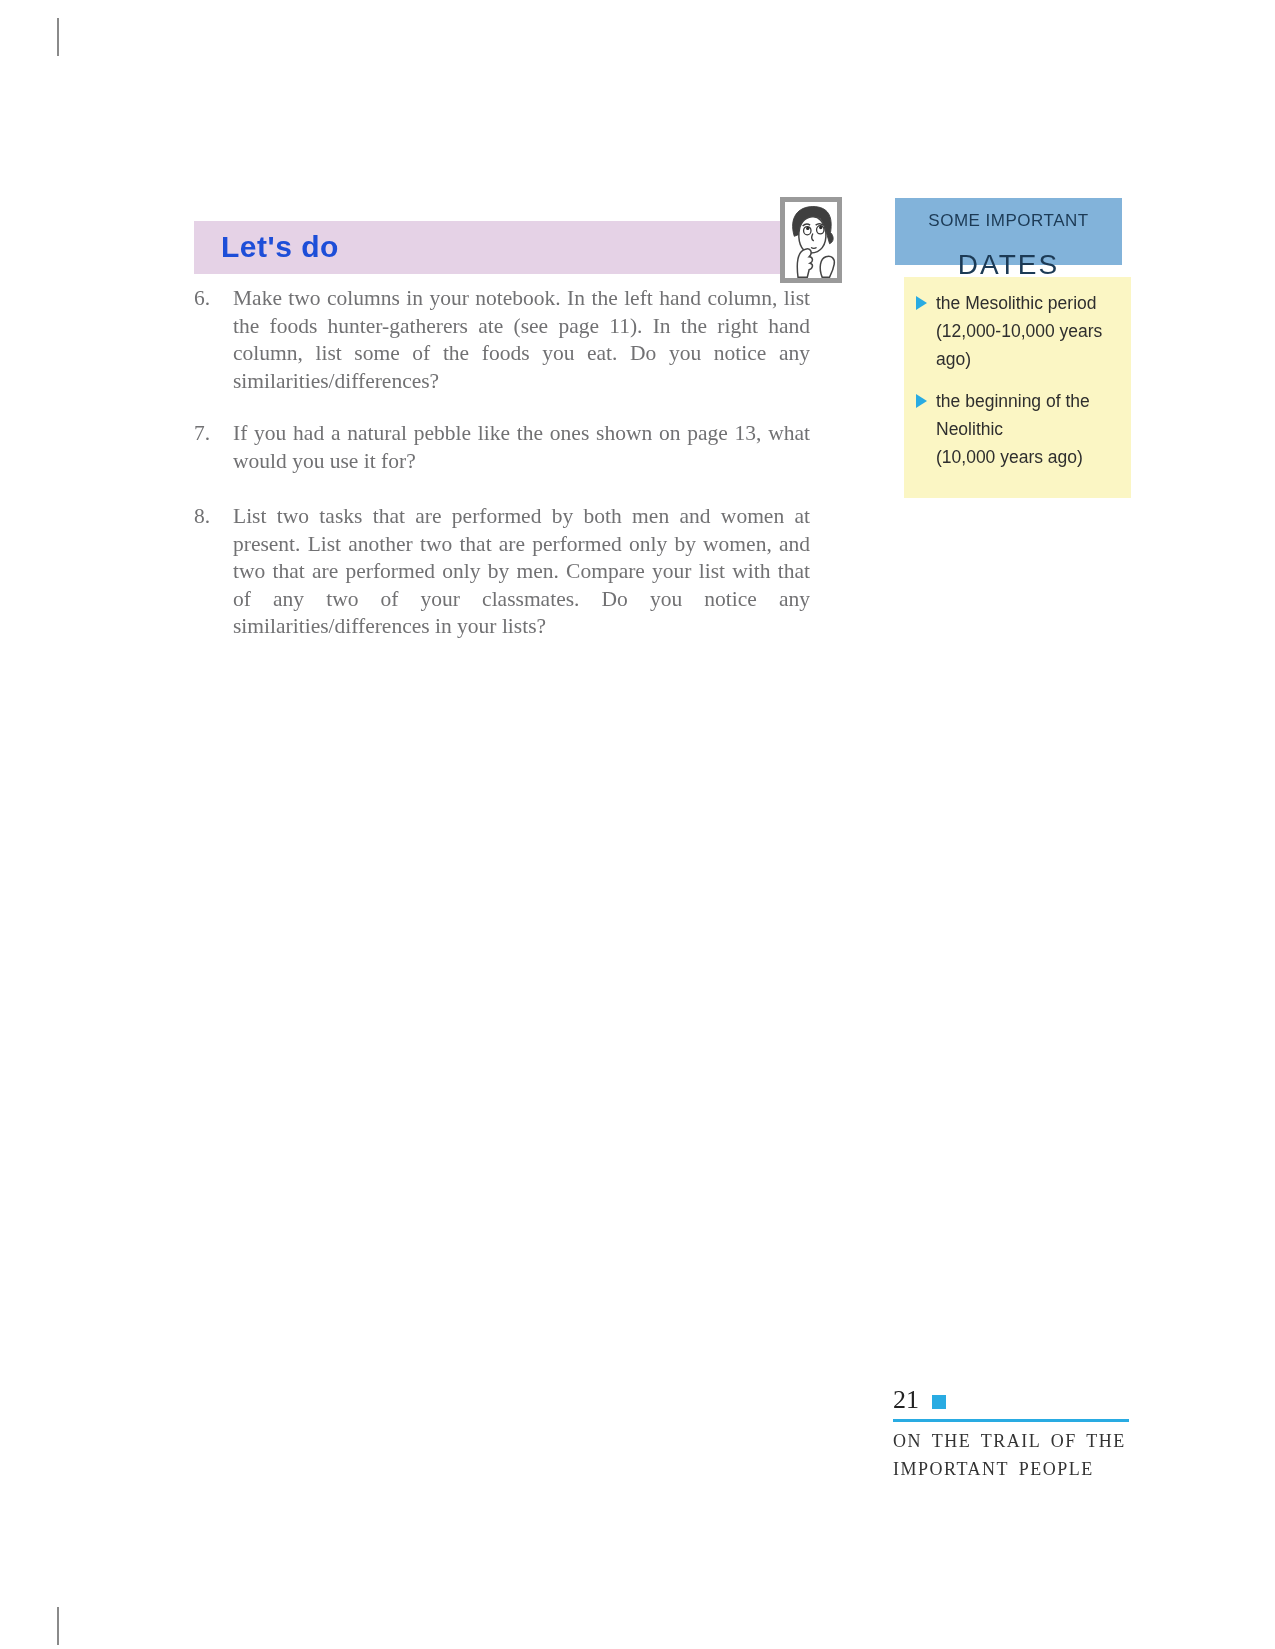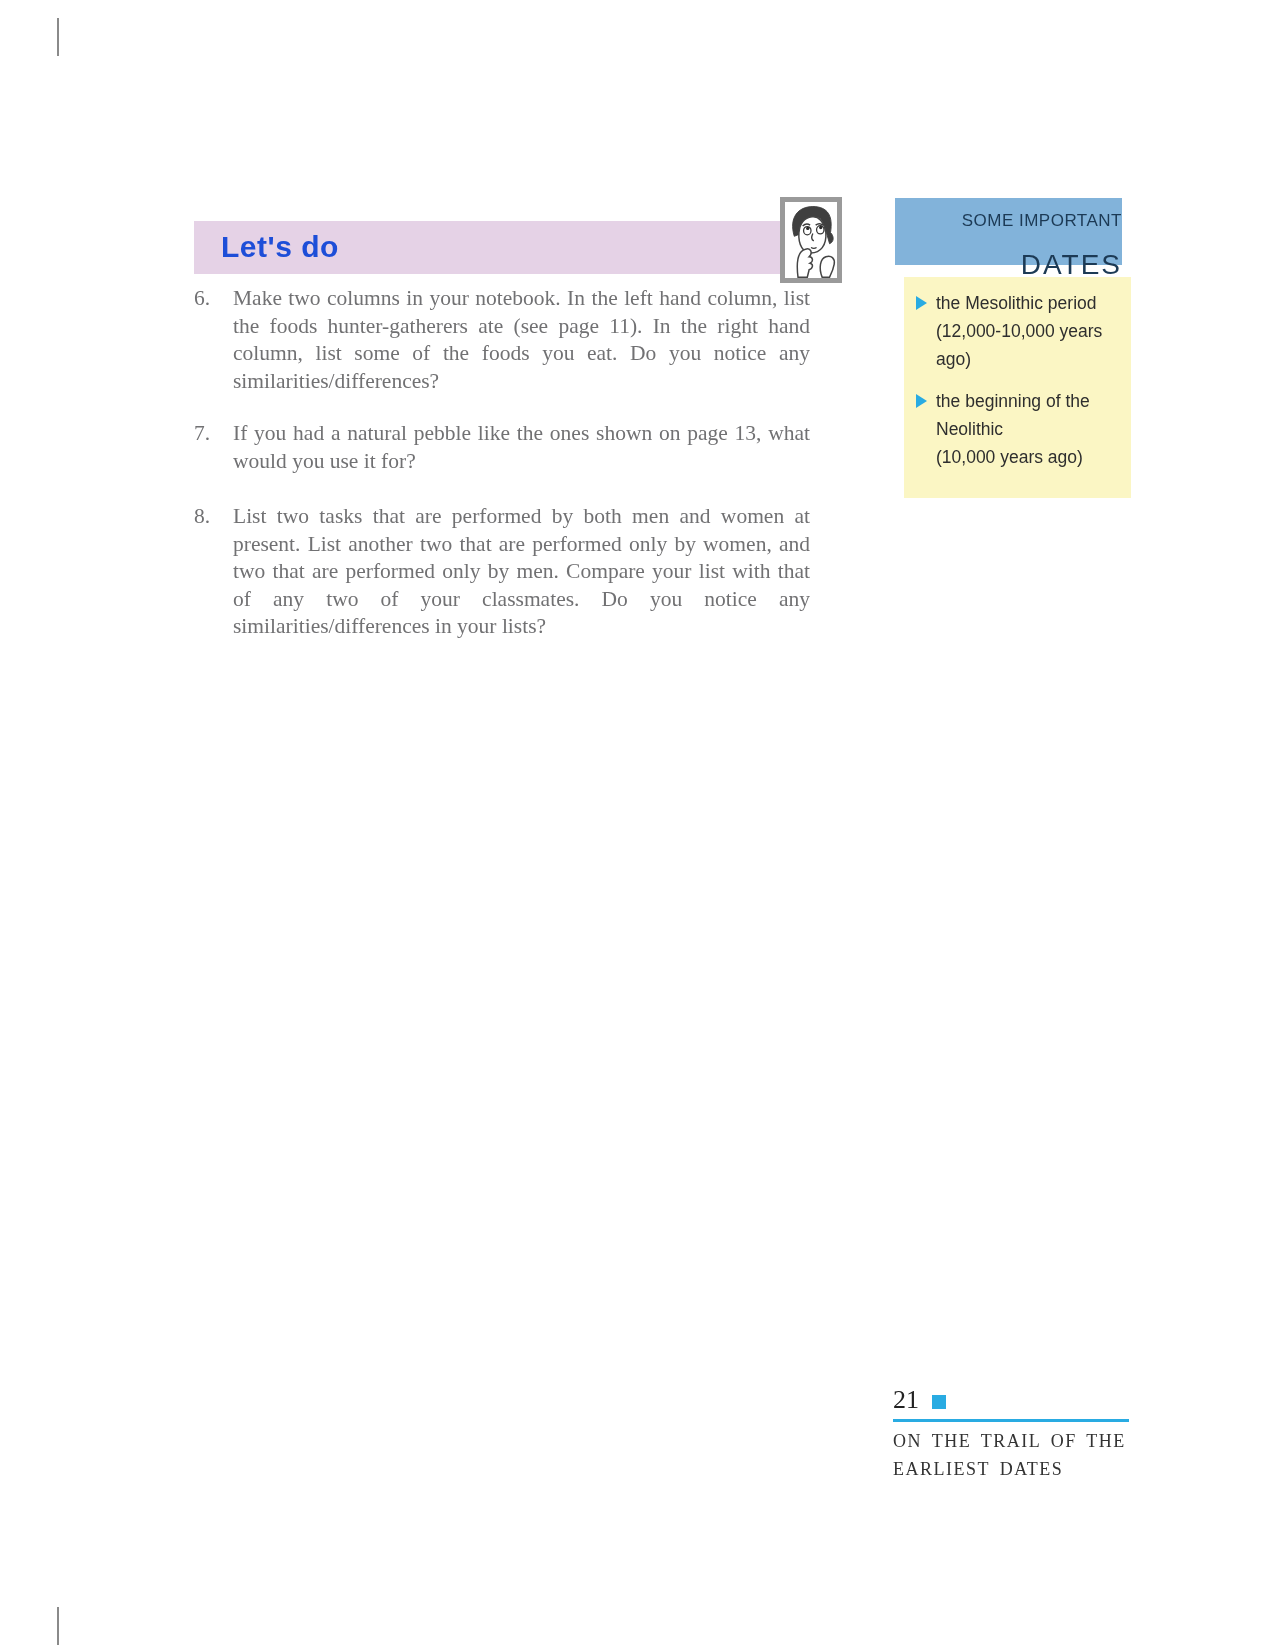--- a/index.html
+++ b/index.html
@@ -25,21 +25,21 @@
   }
   
   .thinker-frame{
     position:absolute;left:780px;top:197px;width:62px;height:86px;
     background:#ffffff;border:5px solid #9a9a9a;box-sizing:border-box;
   }
   .thinker-frame svg{display:block;width:100%;height:100%;}
   
   .dates-header{
     position:absolute;left:895px;top:198px;width:227px;height:67px;
-    background:#82b3da;text-align:right;box-sizing:border-box;
+    background:#82b3da;text-align:center;box-sizing:border-box;
     font-family:"Liberation Sans", sans-serif;color:#1c3a55;
   }
   .dates-header .l1{margin-top:13px;font-size:17px;letter-spacing:.5px;}
   .dates-header .l2{margin-top:18px;font-size:28px;letter-spacing:2px;}
   .dates-body{
     position:absolute;left:895px;top:277px;width:227px;height:221px;
     background:#fbf6c4;box-sizing:border-box;padding:12px 10px 0 10px;
     font-family:"Liberation Sans", sans-serif;color:#2e2e2e;margin-left:9px;
   }
   .date-item{display:flex;margin-bottom:14px;}
@@ -146,17 +146,17 @@
   </div>
 
   <div class="footer">
     <div class="page-num-row">
       <span class="page-num">21</span>
       <span class="page-num-square"></span>
     </div>
     <div class="footer-rule"></div>
     <div class="running-title">
       <div>ON THE TRAIL OF THE</div>
-      <div>EARLIEST DATES</div>
+      <div>IMPORTANT PEOPLE</div>
     </div>
   </div>
 
 </div>
 
 </body></html>

